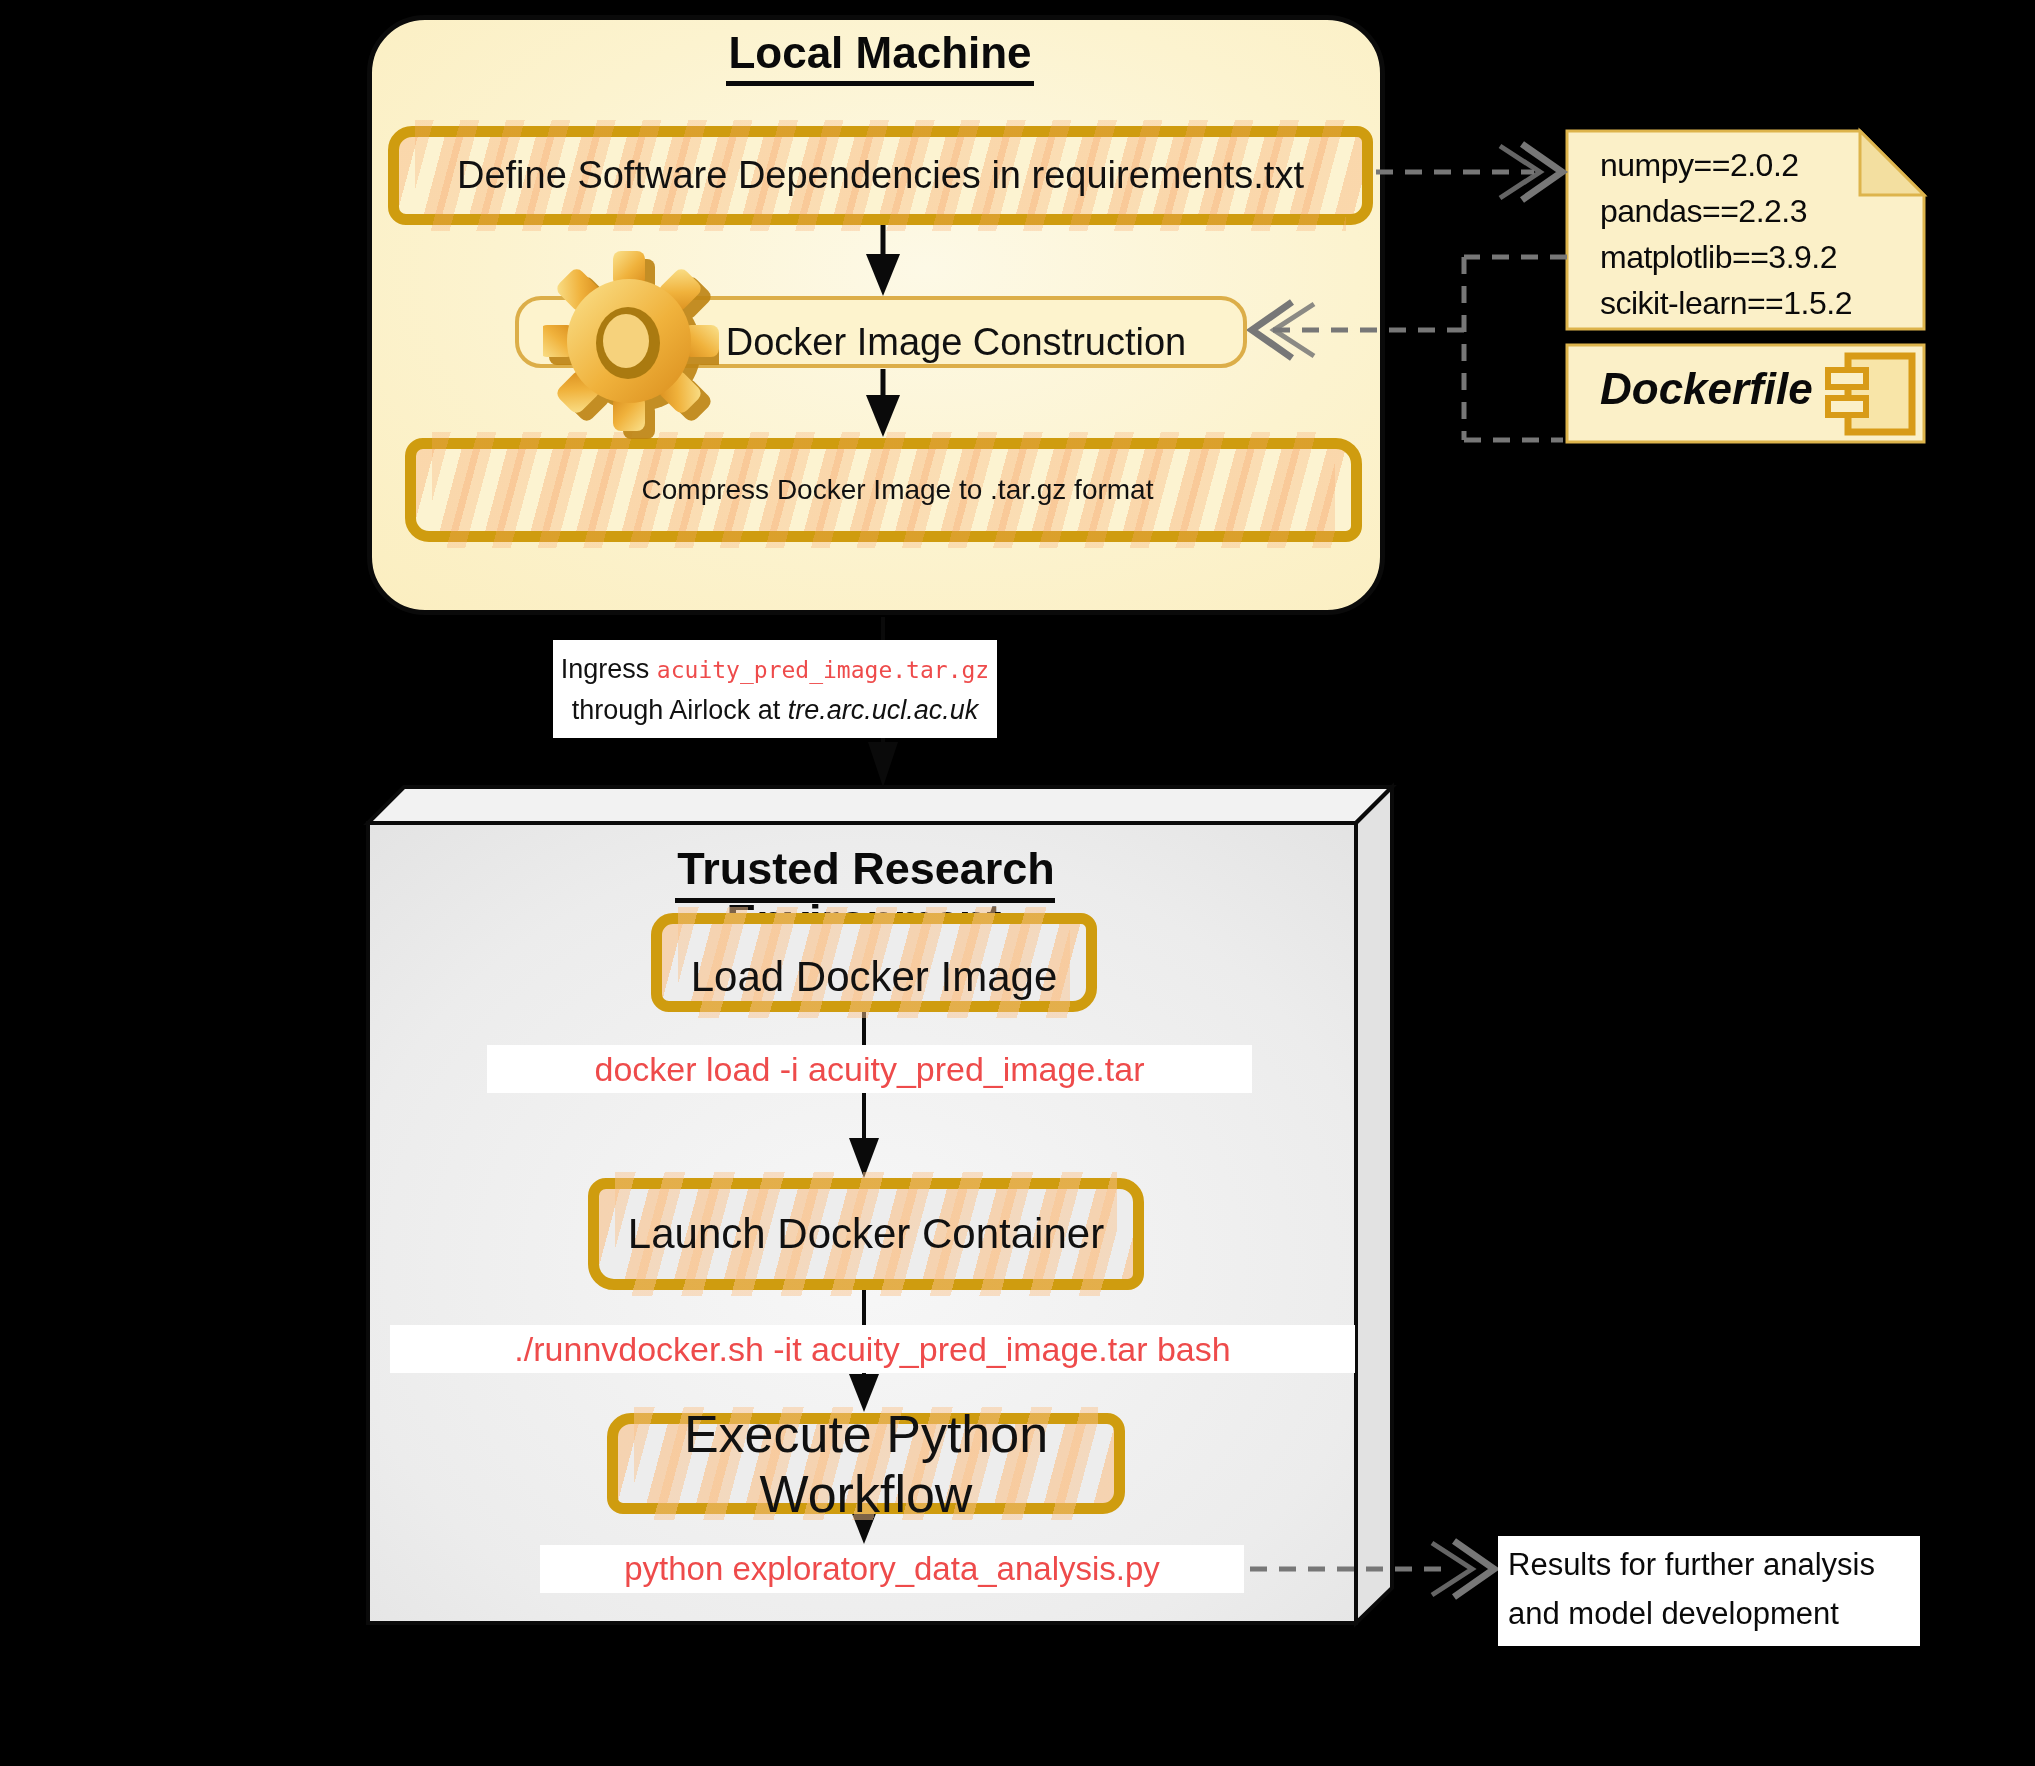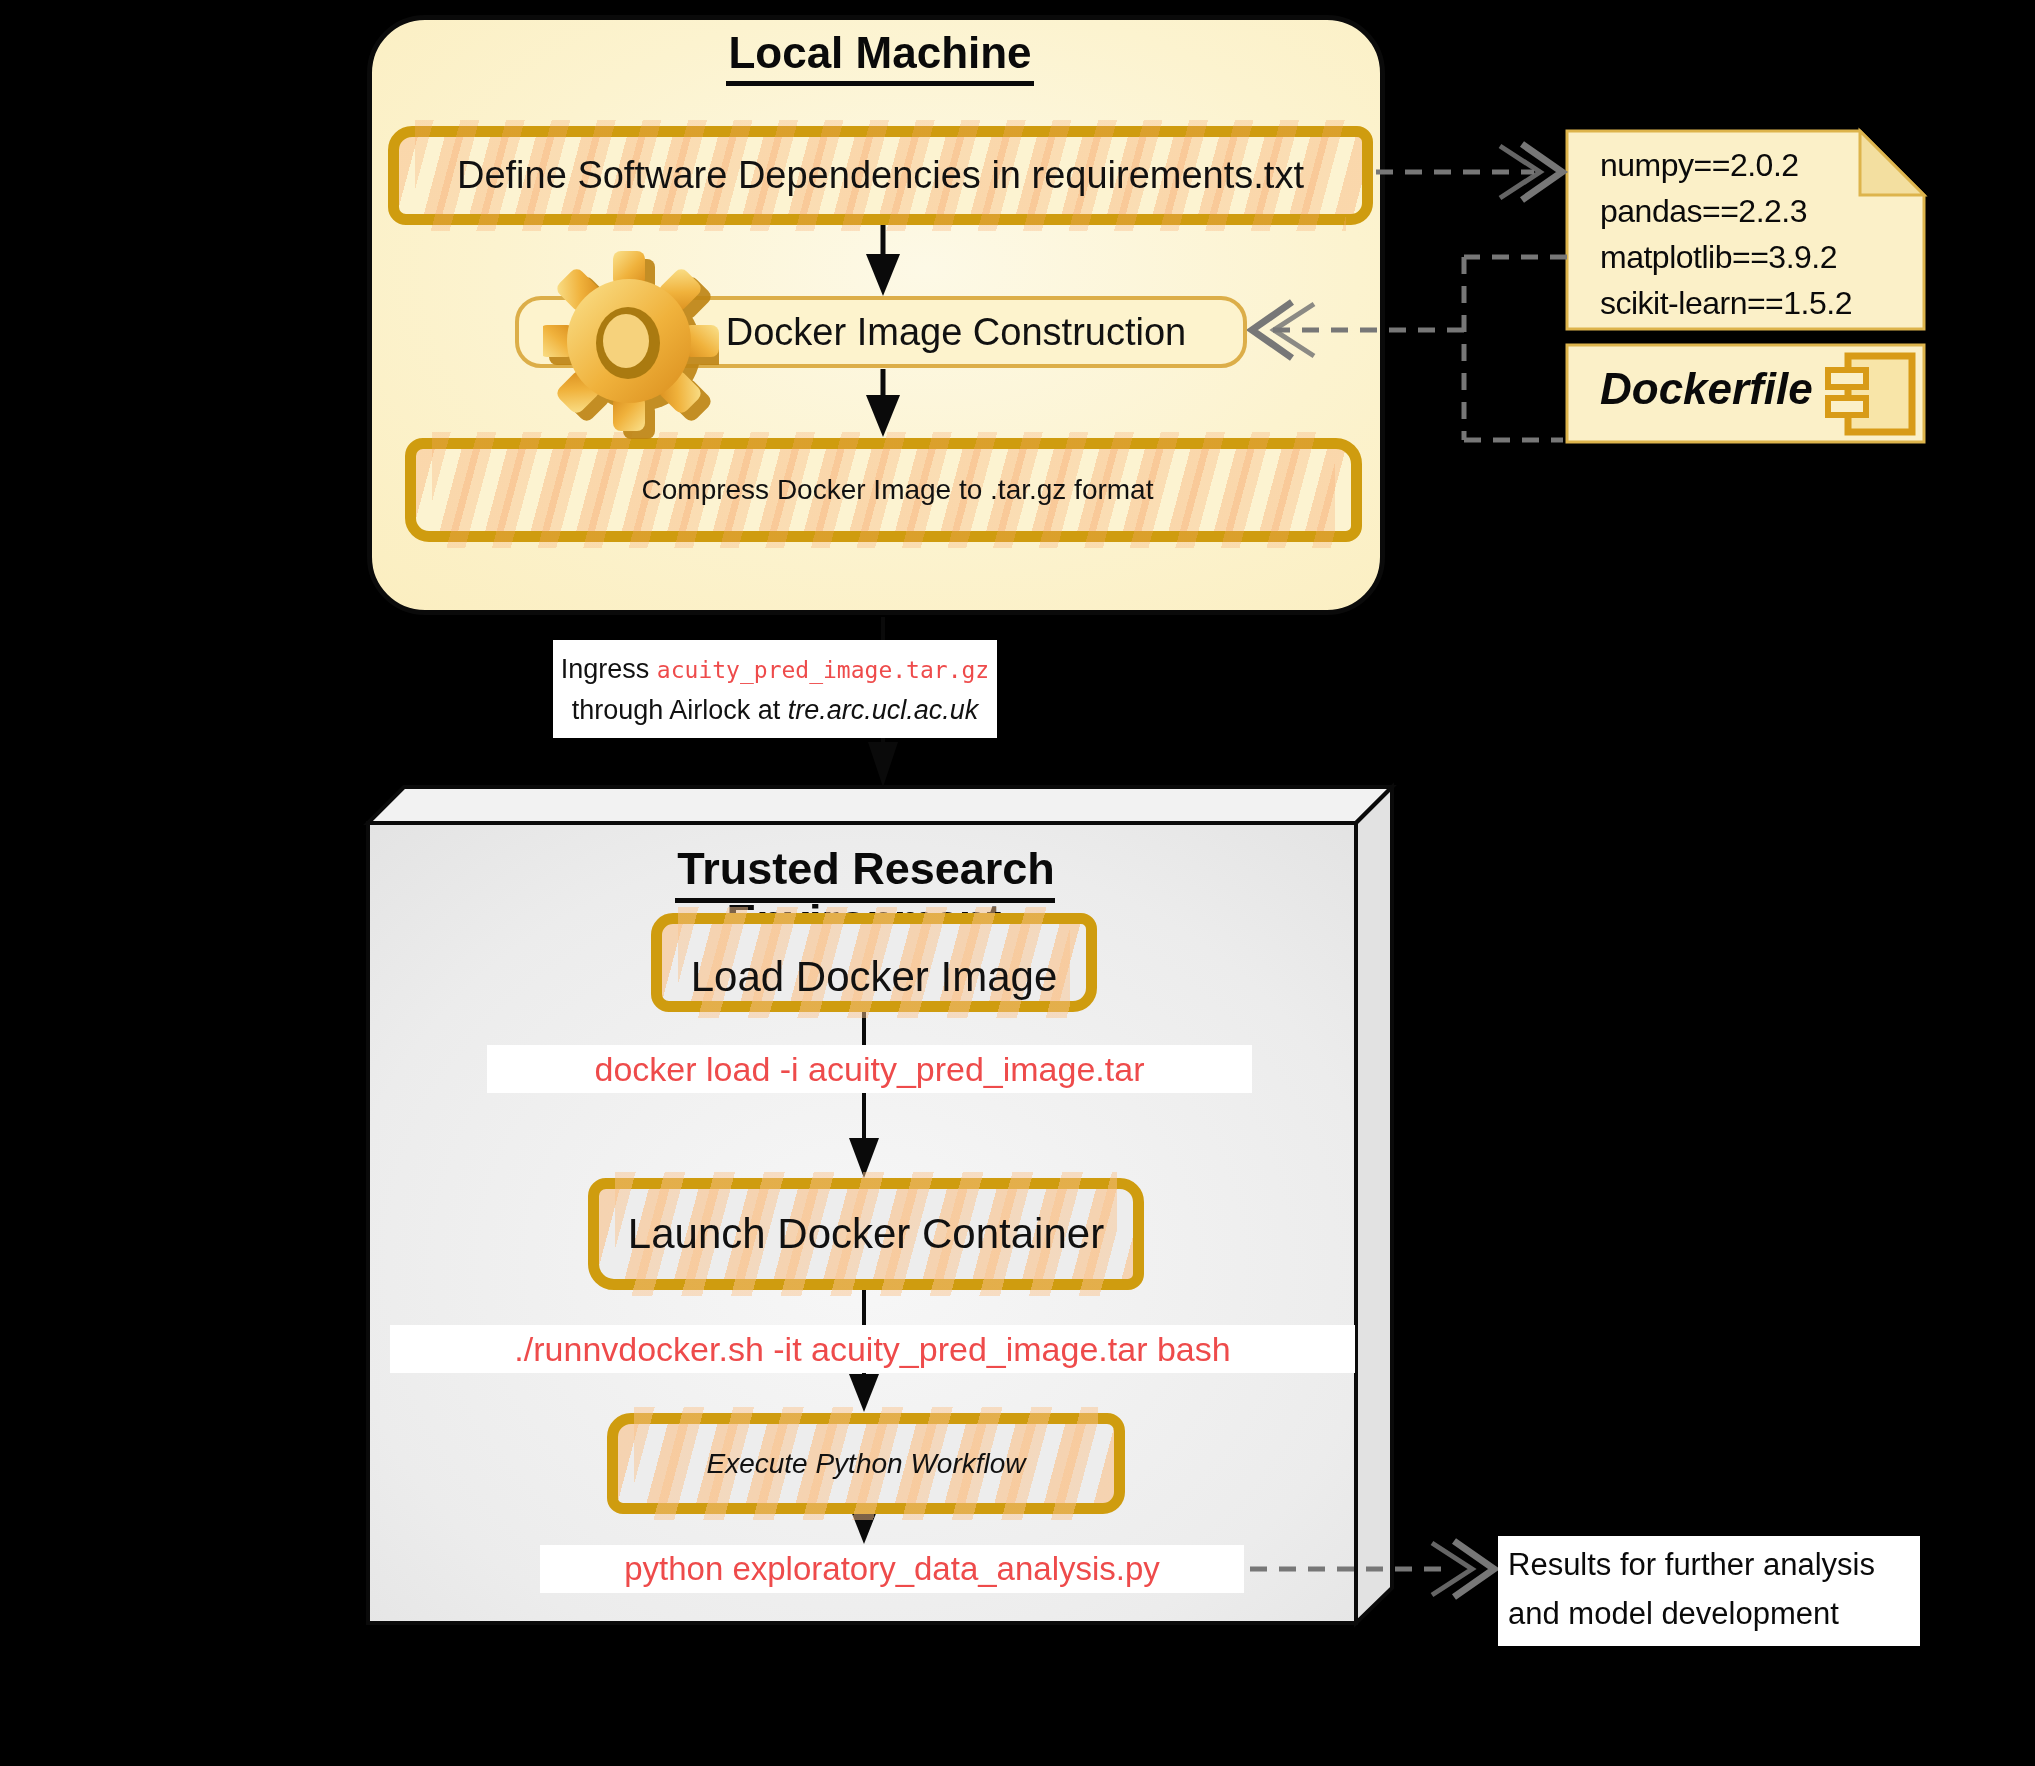--- a/index.html
+++ b/index.html
@@ -27,21 +27,21 @@
   .hatch-gray::before{background-image:repeating-linear-gradient(105deg,rgba(250,195,140,.48) 0 20px,rgba(0,0,0,0) 20px 48px);}
 
   .utitle{font-weight:bold;color:#0a0a0a;text-align:center;z-index:2;position:absolute;}
   .utitle span{border-bottom:5px solid #0a0a0a;padding:0 2px 4px 2px;}
 
   .cmd{position:absolute;background:#ffffff;color:#ee4b4b;z-index:2;
        font-family:Liberation Sans, sans-serif;
        display:flex;align-items:center;justify-content:center;white-space:nowrap;}
 
   #dic-box{left:515px;top:296px;width:732px;height:72px;border:4px solid #dcae49;border-radius:26px;
-           background:#fdf3cd;display:flex;align-items:center;justify-content:center;
+           background:#fdf3cd;display:flex;align-items:flex-end;justify-content:center;
            padding-left:150px;z-index:2;font-size:38px;color:#111;}
 
   #ingress-label{left:553px;top:640px;width:444px;height:98px;background:#fff;z-index:2;
                  display:flex;flex-direction:column;align-items:center;justify-content:center;
                  line-height:40px;color:#111;font-size:27px;}
   #ingress-label .mono{font-family:"DejaVu Sans Mono","Liberation Mono",monospace;
                        color:#ee4b4b;font-size:23px;}
   #ingress-label .it{font-style:italic;}
 
   #req-title{left:1560px;top:64px;width:370px;text-align:center;z-index:2;
@@ -213,21 +213,21 @@
   <div class="cmd abs" style="left:487px;top:1045px;width:765px;height:48px;font-size:34px;">docker load -i acuity_pred_image.tar</div>
 
   <div class="sketch hatch-gray" style="left:588px;top:1178px;width:556px;height:112px;
        border-radius:18px 24px 16px 26px;font-size:42px;text-align:center;">
     <span>Launch Docker Container</span>
   </div>
 
   <div class="cmd abs" style="left:390px;top:1325px;width:965px;height:48px;font-size:34px;">./runnvdocker.sh -it acuity_pred_image.tar bash</div>
 
   <div class="sketch hatch-gray" style="left:607px;top:1413px;width:518px;height:101px;
-       border-radius:24px 18px 22px 16px;font-size:28px;font-style:italic;">
+       border-radius:24px 18px 22px 16px;font-size:52px;">
     <span>Execute Python Workflow</span>
   </div>
 
   <div class="cmd abs" style="left:540px;top:1545px;width:704px;height:48px;font-size:33px;">python exploratory_data_analysis.py</div>
 
   <div id="results-label" class="abs">
     <div>Results for further analysis</div>
     <div>and model development</div>
   </div>
 

